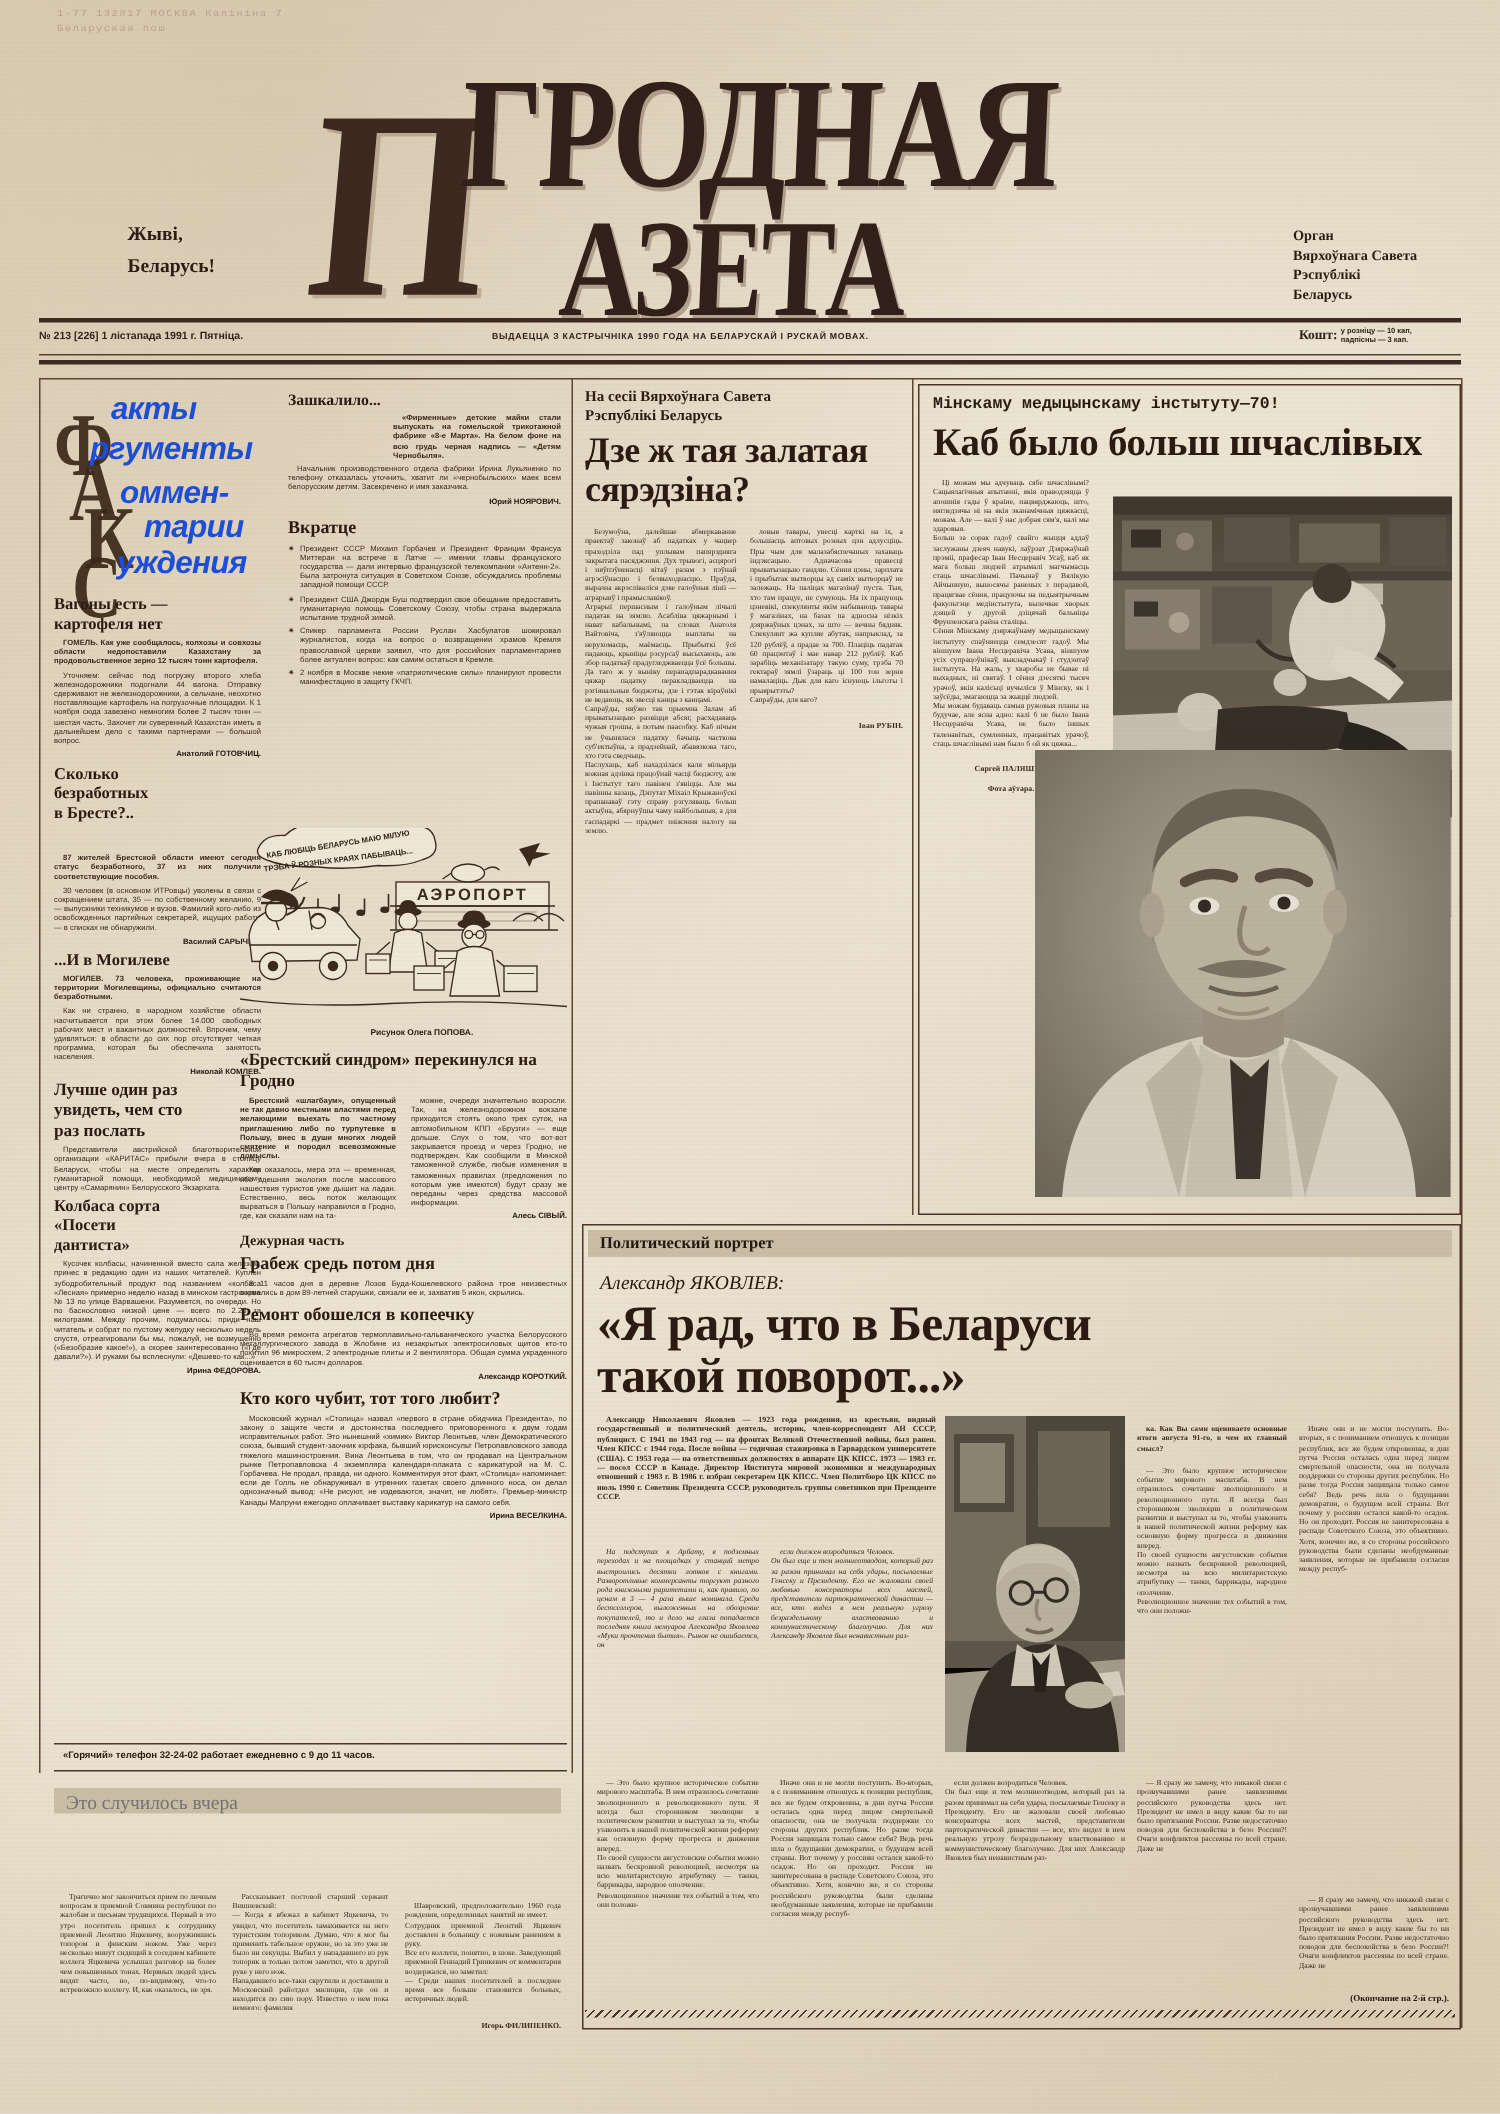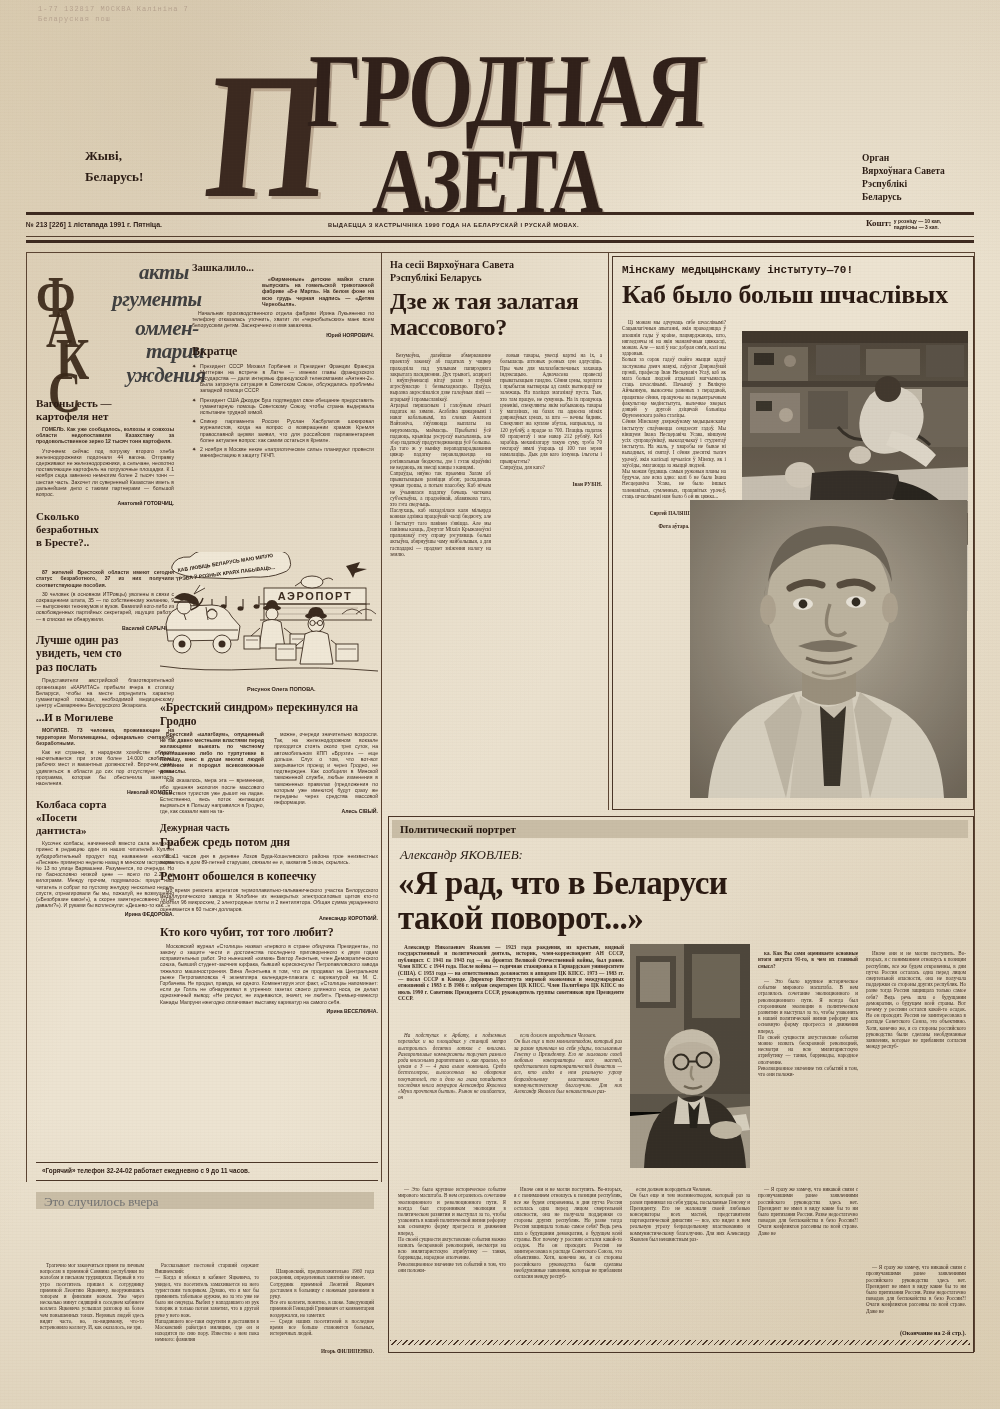--- a/index.html
+++ b/index.html
@@ -92,22 +92,22 @@
   .faks .big{
     position:absolute;font-family:"Liberation Serif",serif;font-weight:bold;
     color:#3a2718;opacity:.92;
   }
   .faks .F{left:0;top:0;font-size:46px;transform:scaleY(1.3);transform-origin:left top;}
   .faks .A{left:10px;top:30px;font-size:46px;transform:scaleY(1.3);transform-origin:left top;}
   .faks .K{left:20px;top:62px;font-size:46px;transform:scaleY(1.3);transform-origin:left top;}
   .faks .S{left:12px;top:95px;font-size:46px;transform:scaleY(1.3);transform-origin:left top;}
   .faks-words{position:absolute;left:54px;top:262px;width:200px;}
   .faks-words div{
-    font-family:Liberation Serif, serif;font-weight:bold;font-style:italic;
-    color:#404040;letter-spacing:-.5px;line-height:1;text-align:center;
+    font-family:Liberation Sans, sans-serif;font-weight:bold;font-style:italic;
+    color:#1d4ed8;letter-spacing:-.5px;line-height:1;
   }
   .fw1{font-size:21px;margin-left:20px;}
   .fw2{font-size:21px;margin-left:6px;margin-top:6px;}
   .fw3{font-size:21px;margin-left:26px;margin-top:8px;}
   .fw4{font-size:21px;margin-left:42px;margin-top:2px;}
   .fw5{font-size:21px;margin-left:24px;margin-top:3px;}
 
   
   .photo{position:absolute;background:#6b6054;overflow:hidden;}
   .photo .ph-in{position:absolute;inset:0;}
@@ -205,37 +205,37 @@
           <p>87 жителей Брестской области имеют сегодня статус безработного, 37 из них получили соответствующие пособия.</p>
         </div>
       <div class="body-txt sans">
           <p>30 человек (в основном ИТРовцы) уволены в связи с сокращением штата, 35 — по собственному желанию, 9 — выпускники техникумов и вузов.
 Фамилий кого-либо из освобожденных партийных секретарей, ищущих работу, — в списках не обнаружили.</p>
         </div>
       <div class="sig">Василий САРЫЧЕВ.</div>
     </div>
 
     <div style="margin-top:3px;">
+      <div class="hd-serif-b" style="font-size:11px;line-height:13px;margin-bottom:3px;">...И в Могилеве</div>
+      <div class="body-txt sans bold-lead">
+          <p>МОГИЛЕВ. 73 человека, проживающие на территории Могилевщины, официально считаются безработными.</p>
+        </div>
+      <div class="body-txt sans">
+          <p>Как ни странно, в народном хозяйстве области насчитывается при этом более 14.000 свободных рабочих мест и вакантных должностей. Впрочем, чему удивляться: в области до сих пор отсутствует четкая программа, которая бы обеспечила занятость населения.</p>
+        </div>
+      <div class="sig">Николай КОМЛЕВ.</div>
+    </div>
+
+    <div style="margin-top:3px;">
       <div class="hd-serif-b" style="font-size:11.5px;line-height:13.5px;white-space:pre-line;margin-bottom:3px;">Лучше один раз
 увидеть, чем сто
 раз послать</div>
       <div class="body-txt sans">
           <p>Представители австрийской благотворительной организации «КАРИТАС» прибыли вчера в столицу Беларуси, чтобы на месте определить характер гуманитарной помощи, необходимой медицинскому центру «Самарянин» Белорусского Экзархата.</p>
         </div>
-    </div>
-
-    <div style="margin-top:3px;">
-      <div class="hd-serif-b" style="font-size:11px;line-height:13px;margin-bottom:3px;">...И в Могилеве</div>
-      <div class="body-txt sans bold-lead">
-          <p>МОГИЛЕВ. 73 человека, проживающие на территории Могилевщины, официально считаются безработными.</p>
-        </div>
-      <div class="body-txt sans">
-          <p>Как ни странно, в народном хозяйстве области насчитывается при этом более 14.000 свободных рабочих мест и вакантных должностей. Впрочем, чему удивляться: в области до сих пор отсутствует четкая программа, которая бы обеспечила занятость населения.</p>
-        </div>
-      <div class="sig">Николай КОМЛЕВ.</div>
     </div>
 
     <div style="margin-top:3px;">
       <div class="hd-serif-b" style="font-size:11px;line-height:13px;white-space:pre-line;margin-bottom:3px;">Колбаса сорта
 «Посети
 дантиста»</div>
       <div class="body-txt sans">
           <p>Кусочек колбасы, начиненной вместо сала железом, принес в редакцию один из наших читателей.
 Куплен зубодробительный продукт под названием «колбаса «Лесная» примерно неделю назад в минском гастрономе № 13 по улице Варвашени. Разумеется, по очереди. Но по баснословно низкой цене — всего по 2.20 за килограмм.
 Между прочим, подумалось: приди наш читатель и собрат по пустому желудку несколько недель спустя, отреагировали бы мы, пожалуй, не возмущенно («Безобразие какое!»), а скорее заинтересованно («Где давали?»). И руками бы всплеснули: «Дешево-то как...»</p>
@@ -392,21 +392,21 @@
   </div>
 
   <div class="rule-thin" style="left:36px;top:1162px;width:342px;background:#4a3527;"></div>
   <div style="position:absolute;left:42px;top:1167px;font-family:'Liberation Sans',sans-serif;font-weight:bold;font-size:6.4px;color:#2a1a12;">«Горячий» телефон 32-24-02 работает ежедневно с 9 до 11 часов.</div>
   <div class="rule-thin" style="left:36px;top:1180px;width:342px;background:#4a3527;"></div>
 
   <div style="position:absolute;left:390px;top:258px;width:212px;">
     <div class="hd-serif-b" style="font-size:10px;line-height:13px;white-space:pre-line;margin-bottom:4px;">На сесіі Вярхоўнага Савета
 Рэспублікі Беларусь</div>
     <div class="hd-serif-b" style="font-size:24px;line-height:26px;white-space:pre-line;letter-spacing:-.3px;margin-bottom:6px;">Дзе ж тая залатая
-массового?</div>
+сярэдзіна?</div>
     <div style="display:flex;gap:9px;">
       <div class="body-txt serif" style="width:101px;white-space:pre-line;">
         <p>Безумоўна, далейшае абмеркаванне праектаў законаў аб падатках у чацвер праходзіла пад уплывам папярэдняга закрытага пасяджэння. Дух трывогі, асцярогі і няўпэўненасці вітаў разам з пэўнай агрэсіўнасцю і безвыходнасцю. Праўда, выразна акрэсліваліся дзве галоўныя лініі — аграрыяў і прамыславікоў.
 Аграрыі першасным і галоўным лічылі падатак на зямлю. Асабліва цяжарнымі і нават кабальнымі, па словах Анатоля Вайтовіча, з'яўляюцца выплаты на нерухомасць, маёмасць. Прыбыткі ўсё падаюць, крыніцы рэсурсаў высыхаюць, але збор падаткаў прадугледжваецца ўсё большы. Да таго ж у выніку перападпарадкавання цяжар падатку перакладваецца на рэгіянальныя бюджэты, дзе і гэтак кіраўнікі не ведаюць, як звесці канцы з канцамі.
 Сапраўды, няўжо так прыемна Залам аб прыватызацыю развіцця абсяг, расхадаваць чужыя грошы, а потым паасобку. Каб нічым не ўчынялася падатку бачыць часткова суб'ектыўна, а прадзейнай, абавязкова таго, хто гэта сведчыць.
 Паслухаць, каб нахадзілася каля мільярда кожная адзінка працоўнай часці бюджэту, але і Інстытут таго павінен з'явіцца. Але мы павінны казаць, Дэпутат Міхаіл Крыжаноўскі прапанаваў гэту справу рэгуляваць больш актыўна, абярнуўшы чаму найбольшыя, а для гаспадаркі — прадмет зніжэння налогу на землю.</p>
       </div>
       <div class="body-txt serif" style="width:102px;white-space:pre-line;">
         <p>ловыя тавары, увесці карткі на іх, а большасць аптовых розных цэн адлусціць. Пры чым для малазабяспечаных захаваць індэксацыю. Адначасова правесці прыватызацыю гандлю. Сёння цэны, зарплата і прыбытак вытворцы ад саміх вытворцаў не залежаць. На паліцах магазінаў пуста. Тыя, хто там працуе, не сумуюць. На іх працуюць цэневікі, спекулянты якім набываюць тавары ў магазінах, на базах па адносна нізкіх дзяржаўных цэнах, за што — вечны бядняк. Спекулянт жа купляе абутак, напрыклад, за 120 рублёў, а прадае за 700. Плаціць падатак 60 працэнтаў і мае навар 212 рублёў. Каб зарабіць механізатару такую суму, трэба 70 гектараў зямлі ўзараць ці 100 тон зерня намалаціць. Дык для каго існуюць ільготы і прыярытэты?
 Сапраўды, для каго?</p>

